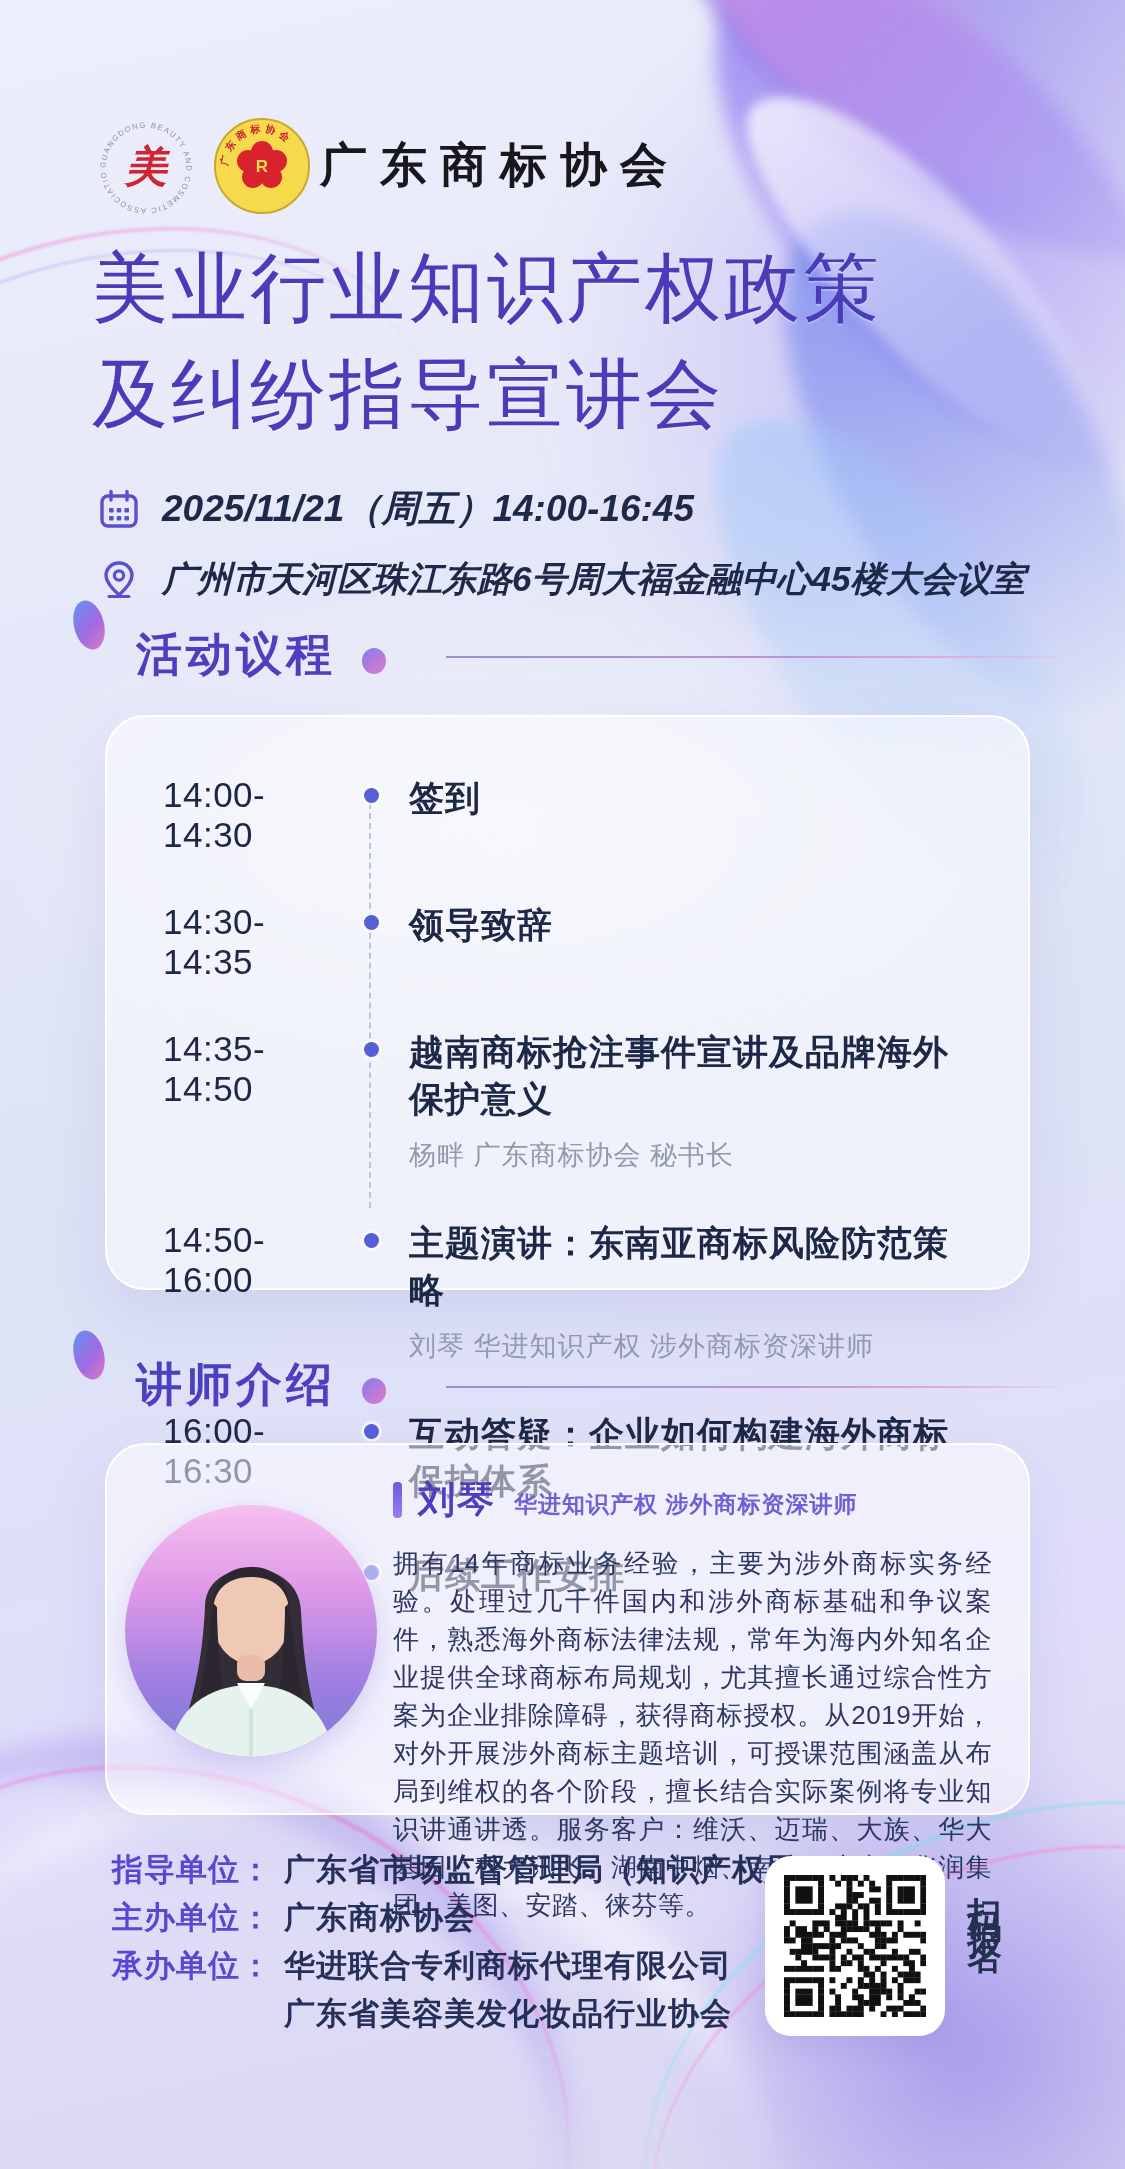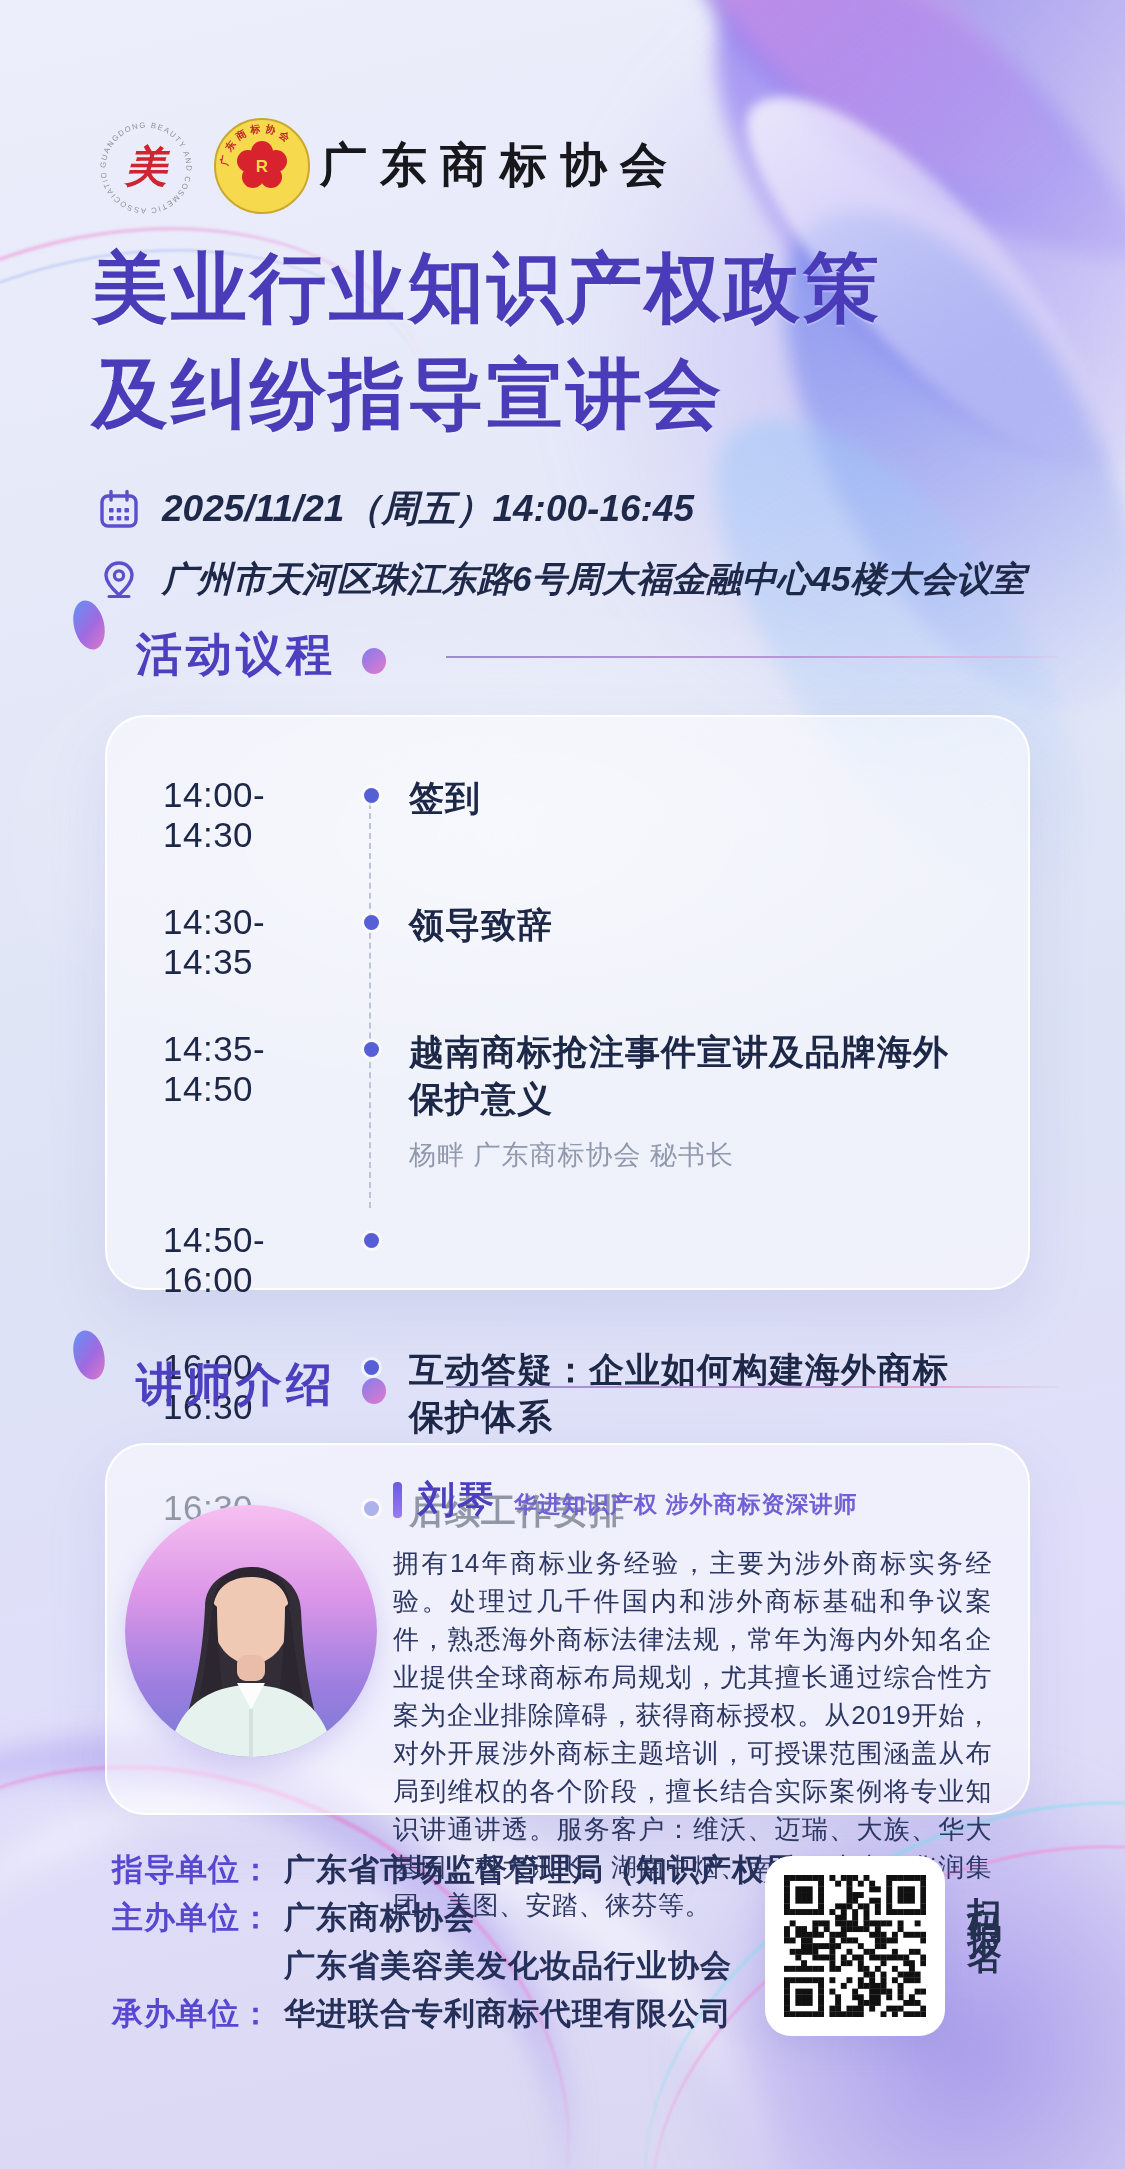--- a/index.html
+++ b/index.html
@@ -45,21 +45,21 @@
   .soft-center{ position:absolute; left:0; top:520px; width:1125px; height:700px; filter:blur(20px);
        background:radial-gradient(ellipse 70% 55% at 45% 45%,rgba(255,255,255,.45),rgba(255,255,255,0) 70%); }
 
   
   .logo{ position:absolute; }
   .logo-beauty{ left:98px; top:120px; width:96px; height:96px; }
   .logo-tm{ left:212px; top:116px; width:100px; height:100px; }
   .brand-name{ position:absolute; left:320px; top:134px; font-family:"Liberation Serif","DejaVu Serif",serif;
        font-size:47px; font-weight:bold; color:#17171c; letter-spacing:13px; }
 
-  .title{ position:absolute; left:92px; color:#4a3cb8; font-size:76px; font-weight:700; letter-spacing:3px;
+  .title{ position:absolute; left:92px; color:#4a3cb8; font-size:76px; font-weight:400; letter-spacing:3px;
        text-shadow:0 2px 0 rgba(255,255,255,.25); }
   .title-l1{ top:238px; }
   .title-l2{ top:344px; }
 
   .meta-row{ position:absolute; left:98px; display:flex; align-items:center; gap:22px; color:#1e2848;font-style:italic; }
   .date-row{ top:484px; font-size:37px; font-weight:600; }
   .loc-row{ top:556px; font-size:35px; font-weight:600; }
   .meta-icon{ width:42px; height:42px; flex:none; }
 
   
@@ -240,20 +240,24 @@
           </div>
         <div class="ag-content">
             <div class="ag-title">越南商标抢注事件宣讲及品牌海外保护意义</div>
             <div class="ag-sub">杨畔  广东商标协会 秘书长</div>
           </div>
       </div>
       <div class="agenda-row">
         <div class="ag-time">14:50-16:00</div>
         <div class="ag-dotcol">
             <span class="ag-dot"></span>
+          </div>
+        <div class="ag-content">
+            <div class="ag-title">主题演讲：东南亚商标风险防范策略</div>
+            <div class="ag-sub">刘琴  华进知识产权 涉外商标资深讲师</div>
           </div>
       </div>
       <div class="agenda-row">
         <div class="ag-time">16:00-16:30</div>
         <div class="ag-dotcol">
             <span class="ag-dot"></span>
           </div>
         <div class="ag-content">
             <div class="ag-title">互动答疑：企业如何构建海外商标保护体系</div>
           </div>
@@ -304,26 +308,26 @@
   <div class="org-block">
     <div class="org-row">
       <span class="org-label">指导单位：</span>
       <span class="org-value">广东省市场监督管理局（知识产权局）</span>
     </div>
     <div class="org-row">
       <span class="org-label">主办单位：</span>
       <span class="org-value">广东商标协会</span>
     </div>
     <div class="org-row">
+      <span class="org-label">承办单位：</span>
+      <span class="org-value">华进联合专利商标代理有限公司</span>
+    </div>
+    <div class="org-row">
       <span class="org-label"></span>
       <span class="org-value">广东省美容美发化妆品行业协会</span>
-    </div>
-    <div class="org-row">
-      <span class="org-label">承办单位：</span>
-      <span class="org-value">华进联合专利商标代理有限公司</span>
     </div>
   </div>
 
   <div class="qr-card">
     <svg id="qr-svg" width="142" height="142" viewBox="0 0 140 140">
         <g fill="#101010">
           <rect x="0.00" y="0.00" width="5.85" height="5.85"></rect>
           <rect x="5.60" y="0.00" width="5.85" height="5.85"></rect>
           <rect x="11.20" y="0.00" width="5.85" height="5.85"></rect>
           <rect x="16.80" y="0.00" width="5.85" height="5.85"></rect>

